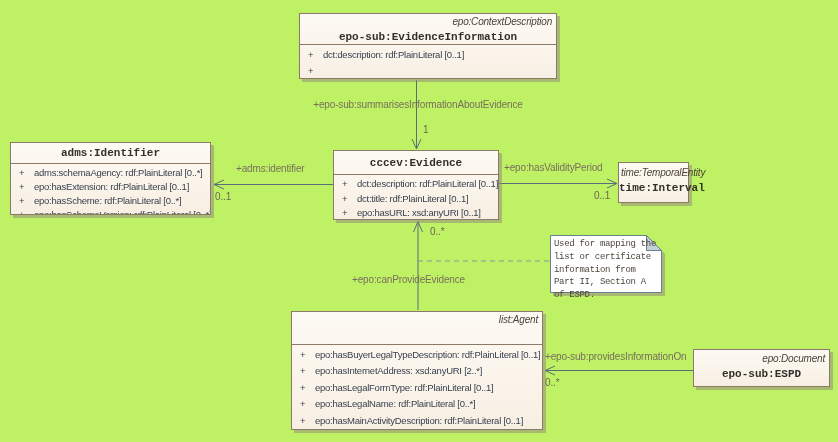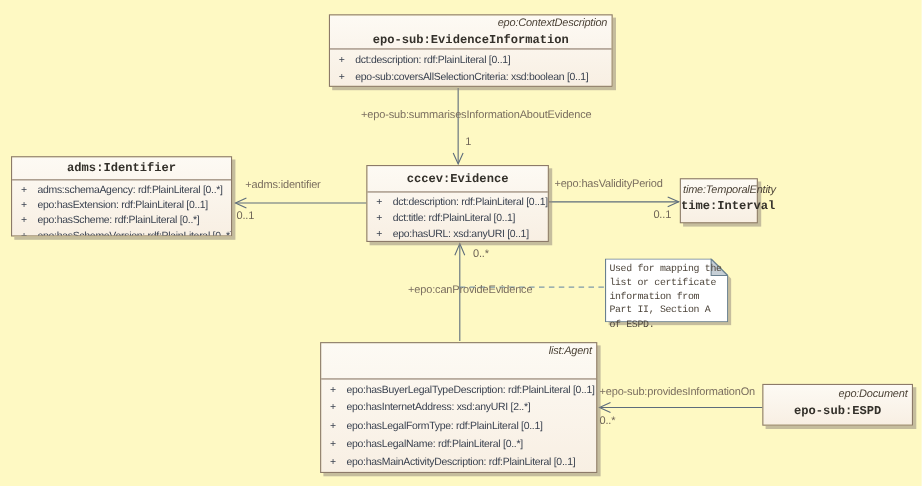--- a/index.html
+++ b/index.html
@@ -1,17 +1,17 @@
 <!DOCTYPE html>
 <html><head>
 <meta charset="utf-8">
 <style>
   html,body{margin:0;padding:0;background:#ffffff;}
   .diagram{
-    position:relative;width:838px;height:442px;background:#fef9c3;overflow:hidden;
+    position:relative;width:838px;height:442px;background:#bef264;overflow:hidden;
     font-family:"Liberation Sans","DejaVu Sans",sans-serif;
   }
   .wires{position:absolute;left:0;top:0;z-index:1;}
   
   .cls{
     position:absolute;z-index:2;box-sizing:border-box;
     background:linear-gradient(#fdfaf4,#f8efe3);
     border:1px solid #8c7a69;
     box-shadow:3px 3px 0 rgba(150,140,126,.55);
     display:flex;flex-direction:column;
@@ -96,21 +96,20 @@
     </div>
     <div class="attrs rows16">
 
         <div class="attr">
           <span class="vis">+</span>
           <span class="atext">dct:description: rdf:PlainLiteral [0..1]</span>
         </div>
 
         <div class="attr">
           <span class="vis">+</span>
-          <span class="atext">epo-sub:coversAllSelectionCriteria: xsd:boolean [0..1]</span>
         </div>
       </div>
   </div>
 
   <div class="cls" style="left:10px;top:142px;width:201px;height:73px">
     <div class="hdr with-div center-only" style="height:21px">
       <div class="title">adms:Identifier</div>
     </div>
     <div class="attrs rows14">
 
@@ -213,28 +212,28 @@
 
   <div class="note-wrap" style="left:550px;top:235px;width:112px;height:58px">
     <div class="note-shadow"></div>
     <svg class="note-shape" width="112" height="58" viewBox="0 0 112 58">
       <path d="M0.5 0.5 H96.5 L111.5 15.5 V57.5 H0.5 Z" fill="#ffffff" stroke="#69808f"></path>
       <path d="M96.5 0.5 V15.5 H111.5 Z" fill="#c6cfd6" stroke="#69808f"></path>
     </svg>
     <div class="note-text">Used for mapping the list or certificate information from Part II, Section A of ESPD.</div>
   </div>
 
-  <div class="elabel" style="left:321px;top:99px;width:224px;text-align:center">+epo-sub:summarisesInformationAboutEvidence</div>
+  <div class="elabel" style="left:306px;top:99px;width:224px;text-align:center">+epo-sub:summarisesInformationAboutEvidence</div>
   <div class="emult" style="left:423px;top:124px">1</div>
 
-  <div class="elabel" style="left:223px;top:163px">+adms:identifier</div>
+  <div class="elabel" style="left:236px;top:163px">+adms:identifier</div>
   <div class="emult" style="left:215px;top:191px">0..1</div>
 
   <div class="elabel" style="left:504px;top:162px">+epo:hasValidityPeriod</div>
   <div class="emult" style="left:594px;top:190px">0..1</div>
 
-  <div class="elabel" style="left:352px;top:258px;width:132px;text-align:right">+epo:canProvideEvidence</div>
+  <div class="elabel" style="left:352px;top:274px;width:132px;text-align:left">+epo:canProvideEvidence</div>
   <div class="emult" style="left:430px;top:226px">0..*</div>
 
   <div class="elabel" style="left:545px;top:351px">+epo-sub:providesInformationOn</div>
   <div class="emult" style="left:545px;top:377px">0..*</div>
 
 </div>
 
 </body></html>

